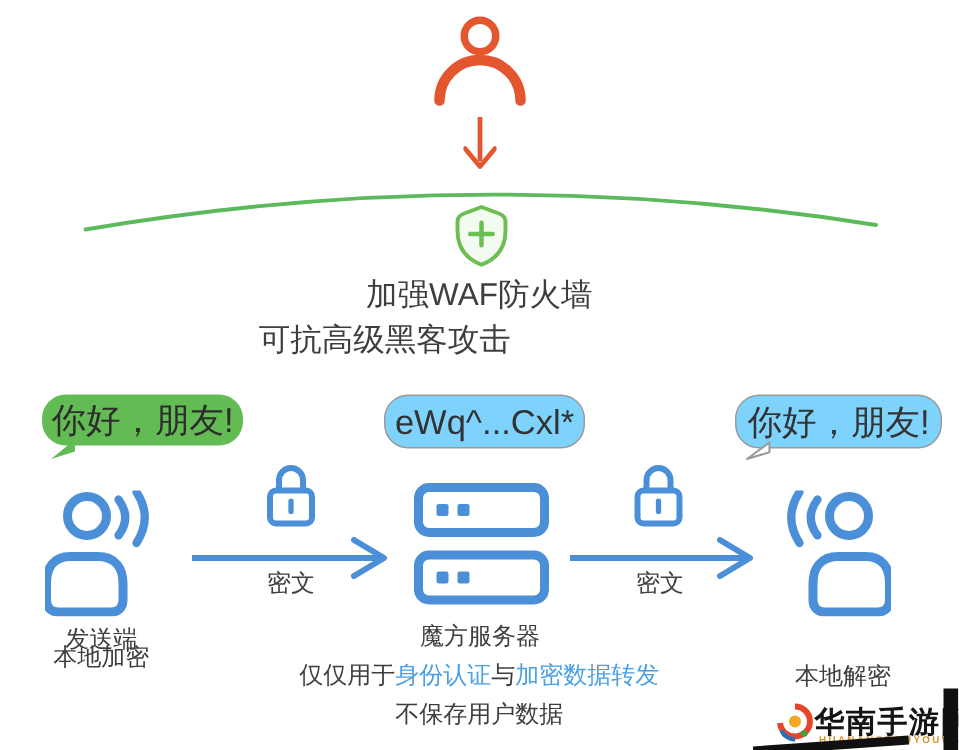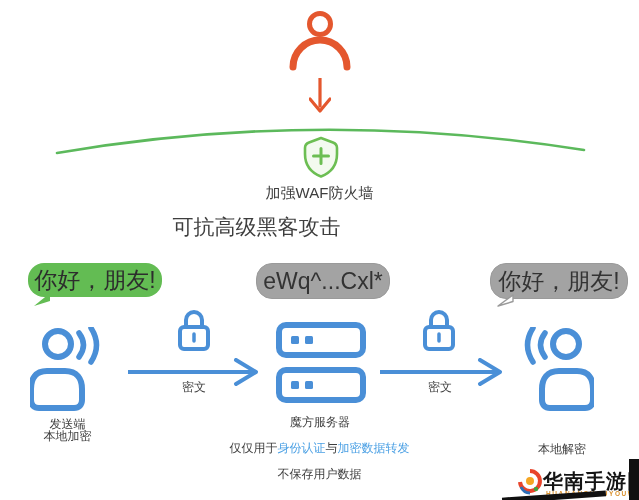--- a/index.html
+++ b/index.html
@@ -1,25 +1,25 @@
 <!DOCTYPE html>
 <html><head>
 <meta charset="utf-8">
 <style>
   html,body{margin:0;padding:0;background:#fff}
   #stage{position:relative;width:639px;height:500px;background:#ffffff;
          font-family:"Liberation Sans",sans-serif;overflow:hidden}
   .abs{position:absolute}
-  .txt{position:absolute;color:#3e3e3e;font-size:12px;font-weight:500;
+  .txt{position:absolute;color:#3e3e3e;font-size:16px;font-weight:500;
        text-align:center;white-space:nowrap;line-height:1.2}
   .hl{color:#4ba0e4}
   .bubble{position:absolute;height:34px;line-height:34px;text-align:center;
           font-size:23px;border-radius:16px;color:#333;white-space:nowrap}
   .bubble-green{background:#63bc53;color:#2d2d2d}
-  .bubble-outline{background:#a3a3a3;border:1.5px solid #9a9a9a}
+  .bubble-outline{background:#7dd3fc;border:1.5px solid #9a9a9a}
   .tail{position:absolute;left:5px;bottom:-10px}
   .wm-name{position:absolute;left:543px;top:468px;font-size:20px;font-weight:800;
            color:#141414;letter-spacing:1px;white-space:nowrap}
   .wm-sub{position:absolute;left:546px;top:490px;font-size:6.5px;font-weight:700;
           color:#d9902c;letter-spacing:1.6px;white-space:nowrap}
   .wm-bar-right{position:absolute;left:629px;top:459px;width:10px;height:41px;background:#101010}
   .wm-bar-bottom{position:absolute;left:502px;top:494px;width:104px;height:6px;
                  background:#101010;transform:rotate(-4deg)}
 </style>
 </head>
@@ -38,21 +38,21 @@
 
   <svg class="abs" style="left:40px;top:110px" width="560" height="50" viewBox="0 0 560 50">
     <path d="M17 43 Q280 -2 544 40" fill="none" stroke="#5cb95c" stroke-width="2.6" stroke-linecap="round"></path>
   </svg>
 
   <svg class="abs" style="left:302px;top:136px" width="38" height="42" viewBox="0 0 38 42">
     <path d="M19 2 L31 6.5 Q35 8 35 12 V18 C35 30 28 37 19 40.5 C10 37 3 30 3 18 V12 Q3 8 7 6.5 Z" fill="#f3faef" stroke="#6cbe53" stroke-width="2.6" stroke-linejoin="round"></path>
     <path d="M11.5 20 H26.5 M19 12.5 V27.5" fill="none" stroke="#6cbe53" stroke-width="3" stroke-linecap="round"></path>
   </svg>
 
-  <div class="txt" style="left:0;top:184px;width:639px;font-size:15px">加强WAF防火墙</div>
+  <div class="txt" style="left:0;top:184px;width:639px;font-size:21px">加强WAF防火墙</div>
   <div class="txt" style="left:0;top:214px;width:513px;font-size:21px">可抗高级黑客攻击</div>
 
   <div class="bubble bubble-green" style="left:28px;top:263px;width:134px">
     <span>你好，朋友!</span>
     <svg class="tail" width="18" height="14" viewBox="0 0 18 14">
       <path d="M17 0 L1 13 L17 8 Z" fill="#63bc53"></path>
     </svg>
   </div>
 
   <div class="bubble bubble-outline" style="left:256px;top:263px;width:132px">

